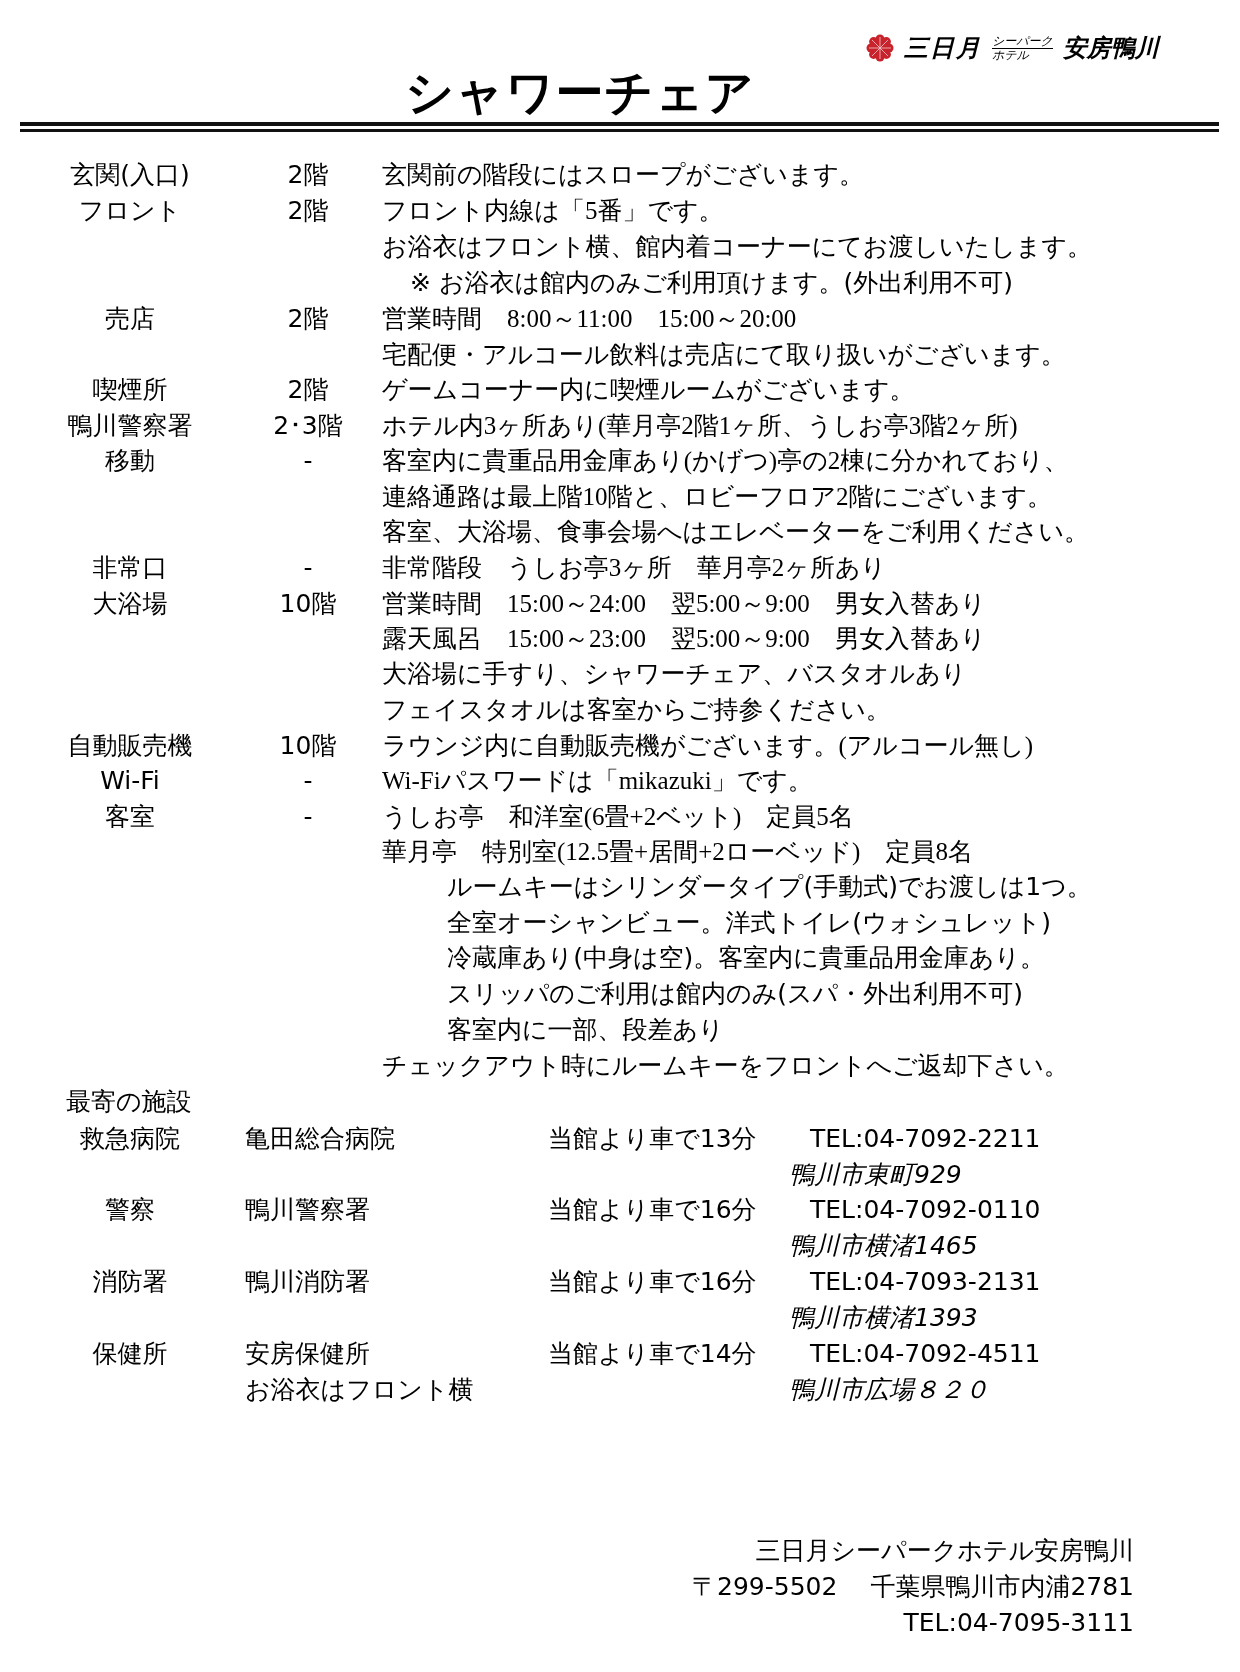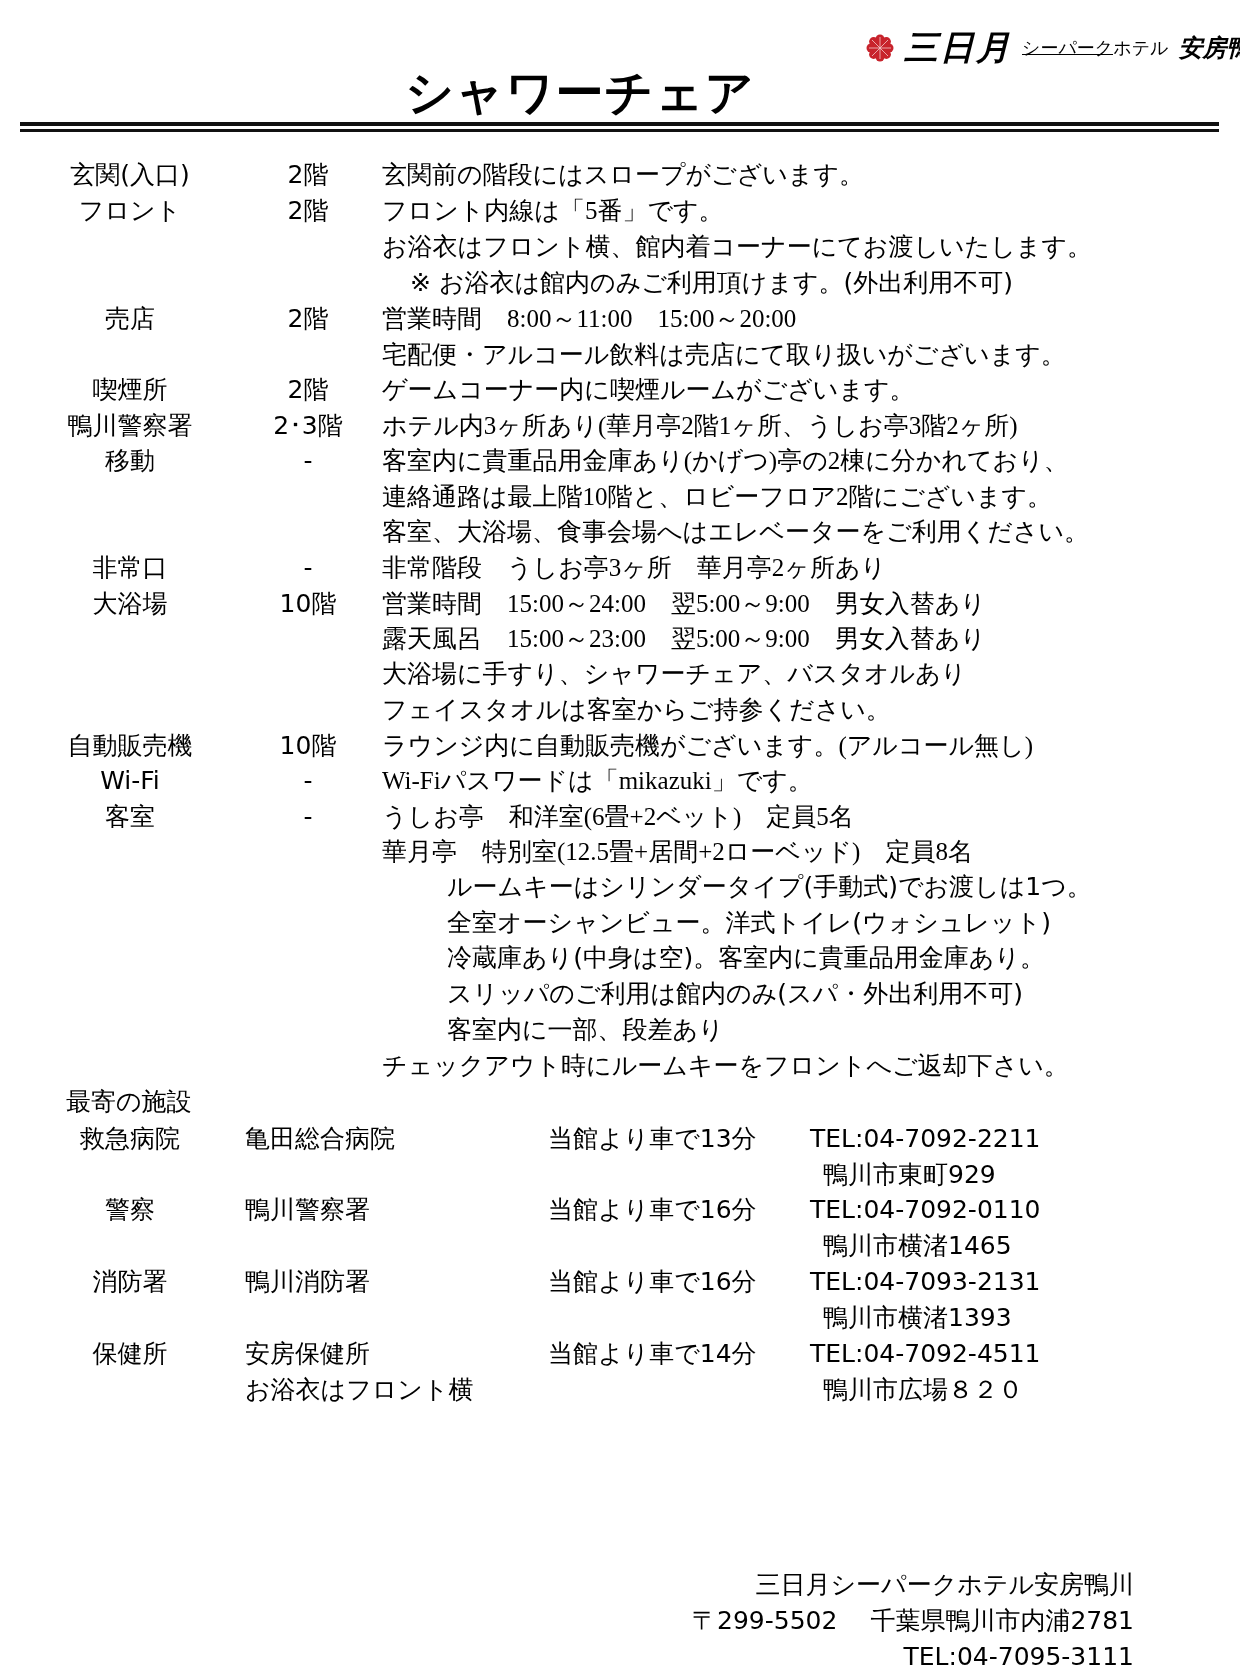--- a/index.html
+++ b/index.html
@@ -5,35 +5,35 @@
   html, body { margin:0; padding:0; background:#ffffff; }
   body { width:1240px; height:1672px; position:relative; overflow:hidden;
          font-family:"DejaVu Sans", "Liberation Sans", sans-serif; color:#000; }
   .abs { position:absolute; white-space:nowrap; }
   .t { font-size:25px; line-height:36px; letter-spacing:0px; }
   .title { left:0; width:1160px; top:62px; text-align:center; font-size:48px; line-height:60px;
            font-weight:bold; letter-spacing:1px; }
   .rule1 { left:20px; width:1199px; top:122px; height:4px; background:#111; }
   .rule2 { left:20px; width:1199px; top:129px; height:3px; background:#111; }
   .logo { left:866px; top:26px; height:44px; display:flex; align-items:center; gap:10px; }
-  .logo-main { font-family:"DejaVu Serif", serif; font-size:34px; font-weight:bold; font-style:italic; letter-spacing:2px; }
-  .logo-sub { display:flex; flex-direction:row; font-size:18px; line-height:13px; }
+  .logo-main { font-family:"DejaVu Serif", serif; font-size:24px; font-weight:bold; font-style:italic; letter-spacing:2px; }
+  .logo-sub { display:flex; flex-direction:column; font-size:12px; line-height:13px; font-style:italic; }
   .logo-sub span:first-child { border-bottom:1.5px solid #000; }
   .logo-loc { font-family:"DejaVu Serif", serif; font-size:24px; font-style:italic; font-weight:bold; }
   .c1 { width:200px; text-align:center; left:30px; }
   .c2 { width:120px; text-align:center; left:248px; }
   .c3 { left:382px;font-family:Liberation Serif, serif; }
   .ind1 { left:410px; }
   .ind2 { left:447px;text-align:right; }
   .fac-type { width:200px; text-align:center; left:30px; }
   .fac-name { left:245px; }
   .fac-time { left:548px; }
   .fac-tel { left:810px; }
-  .fac-addr { left:823px; }
-  .footer { right:106px; text-align:right; font-size:25px; line-height:36px;margin-top:34px; }
+  .fac-addr { left:789px;font-style:italic; }
+  .footer { right:106px; text-align:right; font-size:25px; line-height:36px; }
 </style>
 </head>
 <body>
 
 <div class="abs logo">
   <svg width="28" height="28" viewBox="0 0 28 28">
     <g fill="#c8232c">
       <circle cx="14" cy="5" r="4.5"></circle>
         <circle cx="20.4" cy="7.6" r="4.5"></circle>
         <circle cx="23" cy="14" r="4.5"></circle>

